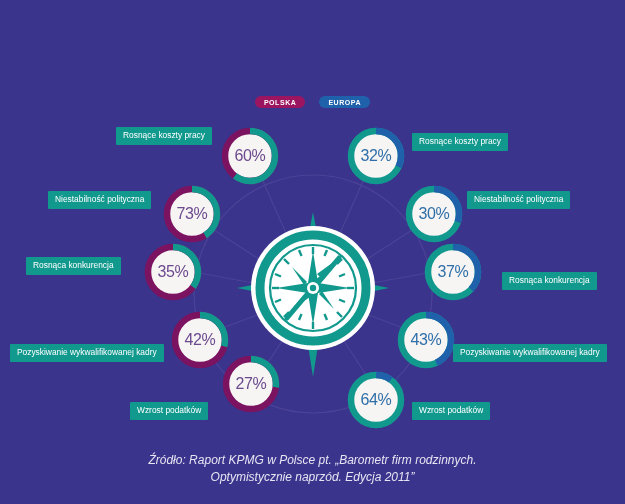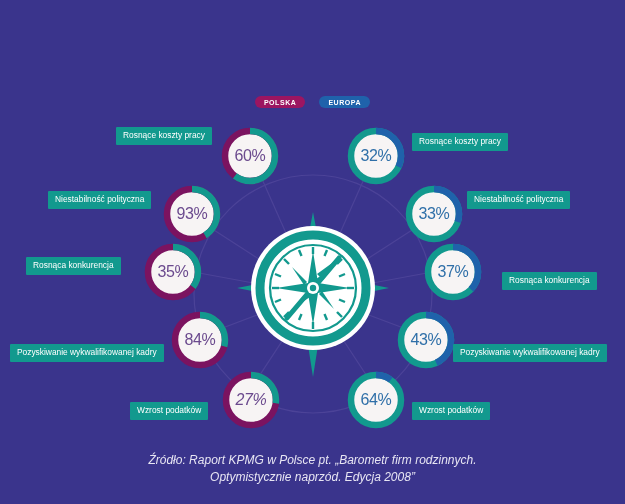--- a/index.html
+++ b/index.html
@@ -218,42 +218,42 @@
     </svg>
     <div class="pct pl-txt">60%</div>
   </div>
 
   <div class="donut" style="left:160px; top:182px;">
     <svg width="64" height="64" viewBox="0 0 64 64">
       <circle cx="32" cy="32" r="25" fill="#f7f4f4"></circle>
       <circle cx="32" cy="32" r="25" fill="none" stroke="#7b1360" stroke-width="6.5"></circle>
       <circle cx="32" cy="32" r="25" fill="none" stroke="#12998e" stroke-width="6.5" stroke-dasharray="64.4 157.1" transform="rotate(-90 32 32)"></circle>
     </svg>
-    <div class="pct pl-txt">93%</div>
+    <div class="pct pl-txt">73%</div>
   </div>
 
   <div class="donut" style="left:141px; top:240px;">
     <svg width="64" height="64" viewBox="0 0 64 64">
       <circle cx="32" cy="32" r="25" fill="#f7f4f4"></circle>
       <circle cx="32" cy="32" r="25" fill="none" stroke="#7b1360" stroke-width="6.5"></circle>
       <circle cx="32" cy="32" r="25" fill="none" stroke="#12998e" stroke-width="6.5" stroke-dasharray="55.0 157.1" transform="rotate(-90 32 32)"></circle>
     </svg>
     <div class="pct pl-txt">35%</div>
   </div>
 
   <div class="donut" style="left:168px; top:308px;">
     <svg width="64" height="64" viewBox="0 0 64 64">
       <circle cx="32" cy="32" r="25" fill="#f7f4f4"></circle>
       <circle cx="32" cy="32" r="25" fill="none" stroke="#7b1360" stroke-width="6.5"></circle>
       <circle cx="32" cy="32" r="25" fill="none" stroke="#12998e" stroke-width="6.5" stroke-dasharray="45.5 157.1" transform="rotate(-90 32 32)"></circle>
     </svg>
-    <div class="pct pl-txt">84%</div>
-  </div>
-
-  <div class="donut" style="left:219px; top:368px;font-style:italic;">
+    <div class="pct pl-txt">42%</div>
+  </div>
+
+  <div class="donut" style="left:219px; top:352px;">
     <svg width="64" height="64" viewBox="0 0 64 64">
       <circle cx="32" cy="32" r="25" fill="#f7f4f4"></circle>
       <circle cx="32" cy="32" r="25" fill="none" stroke="#7b1360" stroke-width="6.5"></circle>
       <circle cx="32" cy="32" r="25" fill="none" stroke="#12998e" stroke-width="6.5" stroke-dasharray="42.4 157.1" transform="rotate(-90 32 32)"></circle>
     </svg>
     <div class="pct pl-txt">27%</div>
   </div>
 
   <div class="donut" style="left:344px; top:124px;">
     <svg width="64" height="64" viewBox="0 0 64 64">
@@ -263,21 +263,21 @@
     </svg>
     <div class="pct eu-txt">32%</div>
   </div>
 
   <div class="donut" style="left:402px; top:182px;">
     <svg width="64" height="64" viewBox="0 0 64 64">
       <circle cx="32" cy="32" r="25" fill="#f7f4f4"></circle>
       <circle cx="32" cy="32" r="25" fill="none" stroke="#12998e" stroke-width="6.5"></circle>
       <circle cx="32" cy="32" r="25" fill="none" stroke="#1f62ab" stroke-width="6.5" stroke-dasharray="47.1 157.1" transform="rotate(-90 32 32)"></circle>
     </svg>
-    <div class="pct eu-txt">33%</div>
+    <div class="pct eu-txt">30%</div>
   </div>
 
   <div class="donut" style="left:421px; top:240px;">
     <svg width="64" height="64" viewBox="0 0 64 64">
       <circle cx="32" cy="32" r="25" fill="#f7f4f4"></circle>
       <circle cx="32" cy="32" r="25" fill="none" stroke="#12998e" stroke-width="6.5"></circle>
       <circle cx="32" cy="32" r="25" fill="none" stroke="#1f62ab" stroke-width="6.5" stroke-dasharray="58.1 157.1" transform="rotate(-90 32 32)"></circle>
     </svg>
     <div class="pct eu-txt">37%</div>
   </div>
@@ -307,16 +307,16 @@
   <div class="tag left" style="left:130px; top:402px;">Wzrost podatków</div>
 
   <div class="tag right" style="left:412px; top:133px;">Rosnące koszty pracy</div>
   <div class="tag right" style="left:467px; top:191px;">Niestabilność polityczna</div>
   <div class="tag right" style="left:502px; top:272px;">Rosnąca konkurencja</div>
   <div class="tag right" style="left:453px; top:344px;">Pozyskiwanie wykwalifikowanej kadry</div>
   <div class="tag right" style="left:412px; top:402px;">Wzrost podatków</div>
 
   <div class="source">
     <div>Źródło: Raport KPMG w Polsce pt. „Barometr firm rodzinnych.</div>
-    <div>Optymistycznie naprzód. Edycja 2008”</div>
+    <div>Optymistycznie naprzód. Edycja 2011”</div>
   </div>
 
 </div>
 
 </body></html>

